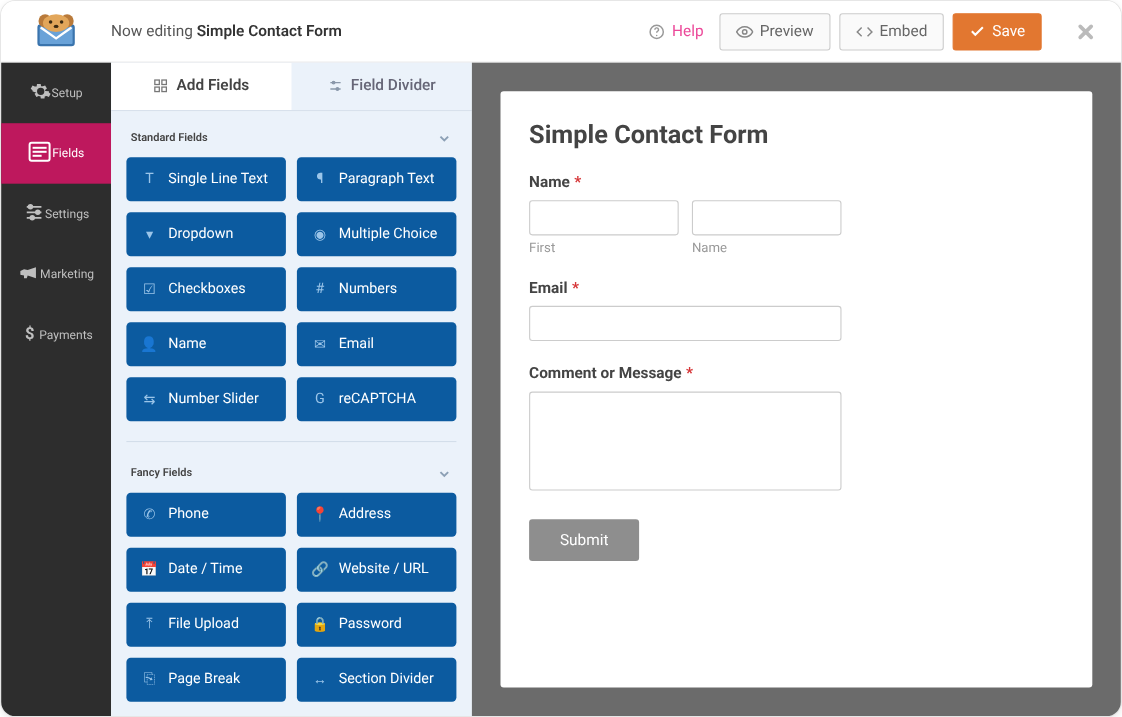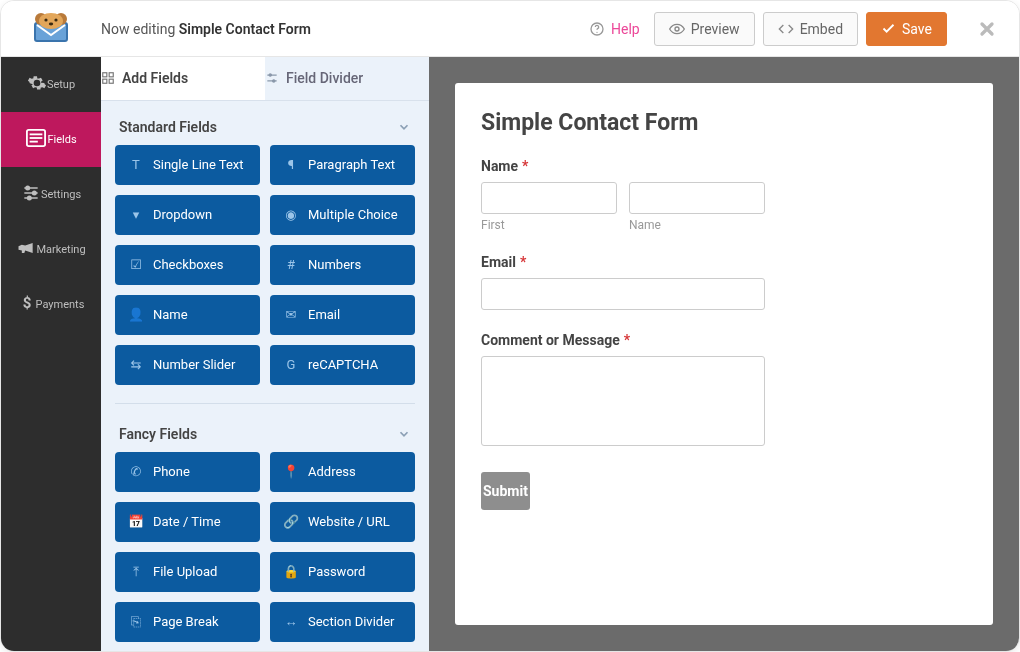--- a/index.html
+++ b/index.html
@@ -21,27 +21,27 @@
 
   .body{display:flex;height:calc(100% - 56px);}
 
   .sidenav{width:100px;background:#2d2d2d;display:flex;flex-direction:column;color:#bfbfbf}
   .navitem{height:55px;display:flex;flex-direction:row;align-items:center;justify-content:center;font-size:11px;cursor:pointer}
   .navitem svg{margin-bottom:4px}
   .navitem.active{background:#be185d;color:#fff}
 
   .fieldspanel{width:328px;background:#ebf2fa;display:flex;flex-direction:column;overflow:hidden}
   .tabs{display:flex;height:44px;background:#fff;border-bottom:1px solid #d8e1ec}
-  .tab{flex:1;display:flex;align-items:center;font-size:14px;font-weight:600;color:#444;cursor:pointer}
+  .tab{flex:1;display:flex;align-items:center;justify-content:center;font-size:14px;font-weight:600;color:#444;cursor:pointer}
   .tab.inactive{background:#ebf2fa;color:#667;font-weight:500}
   .tab svg{margin-right:7px}
 
   .panel-scroll{overflow:auto;padding:0 14px 14px 14px}
 
-  .group-head{display:flex;align-items:center;justify-content:space-between;color:#444;font-size:14px;font-weight:600;padding:18px 4px 10px 4px;cursor:pointer}
+  .group-head{display:flex;align-items:center;justify-content:space-between;color:#444;font-size:10px;font-weight:600;padding:18px 4px 10px 4px;cursor:pointer}
   .group-head svg{color:#8ca0b5}
 
   .divider{height:1px;background:#d3deea;margin:4px 0 4px 0}
 
   .field-grid{display:grid;grid-template-columns:1fr 1fr;gap:10px}
   .field-btn{display:flex;align-items:center;height:40px;background:#0c5ba0;color:#fff;border-radius:4px;font-size:13px;padding:0 12px;cursor:pointer}
   .field-btn .ico{width:18px;display:flex;align-items:center;justify-content:center;margin-right:8px;color:#9bc5e9;font-size:13px}
 
   .rightarea{flex:1;background:#6b6b6b;padding:26px;overflow:hidden}
   .form-card{background:#fff;border-radius:3px;height:100%;padding:26px 26px;overflow:auto}
@@ -50,21 +50,21 @@
   .form-label{font-size:14px;font-weight:700;color:#444;margin-bottom:8px;display:block}
   .req{color:#d63638;margin-left:4px}
   .name-inputs{display:flex;gap:12px}
   .name-inputs .col{flex:0 0 136px}
   .input,.textarea{width:100%;border:1px solid #ccc;border-radius:3px;background:#fff}
   .input{height:32px;padding:0 8px}
   .textarea{height:90px;resize:none;padding:6px}
   .sublabel{font-size:12px;color:#999;margin-top:4px}
   .email-input{width:284px}
   .comment-ta{width:284px}
-  .submit-btn{background:#8e8e8e;border:none;color:#fff;font-size:14px;font-weight:700;padding:11px 2px;border-radius:3px;cursor:pointer}
+  .submit-btn{background:#8e8e8e;border:none;color:#fff;font-size:14px;font-weight:400;padding:11px 28px;border-radius:3px;cursor:pointer}
 </style>
 </head>
 <body>
 
 <div class="frame">
 
   <div class="topbar">
     <div class="logo">
       <svg width="48" height="36" viewBox="0 0 48 36">
         <rect x="8" y="12" width="32" height="18" rx="2" fill="#69a2d8" stroke="#3a74ad" stroke-width="2"></rect>

